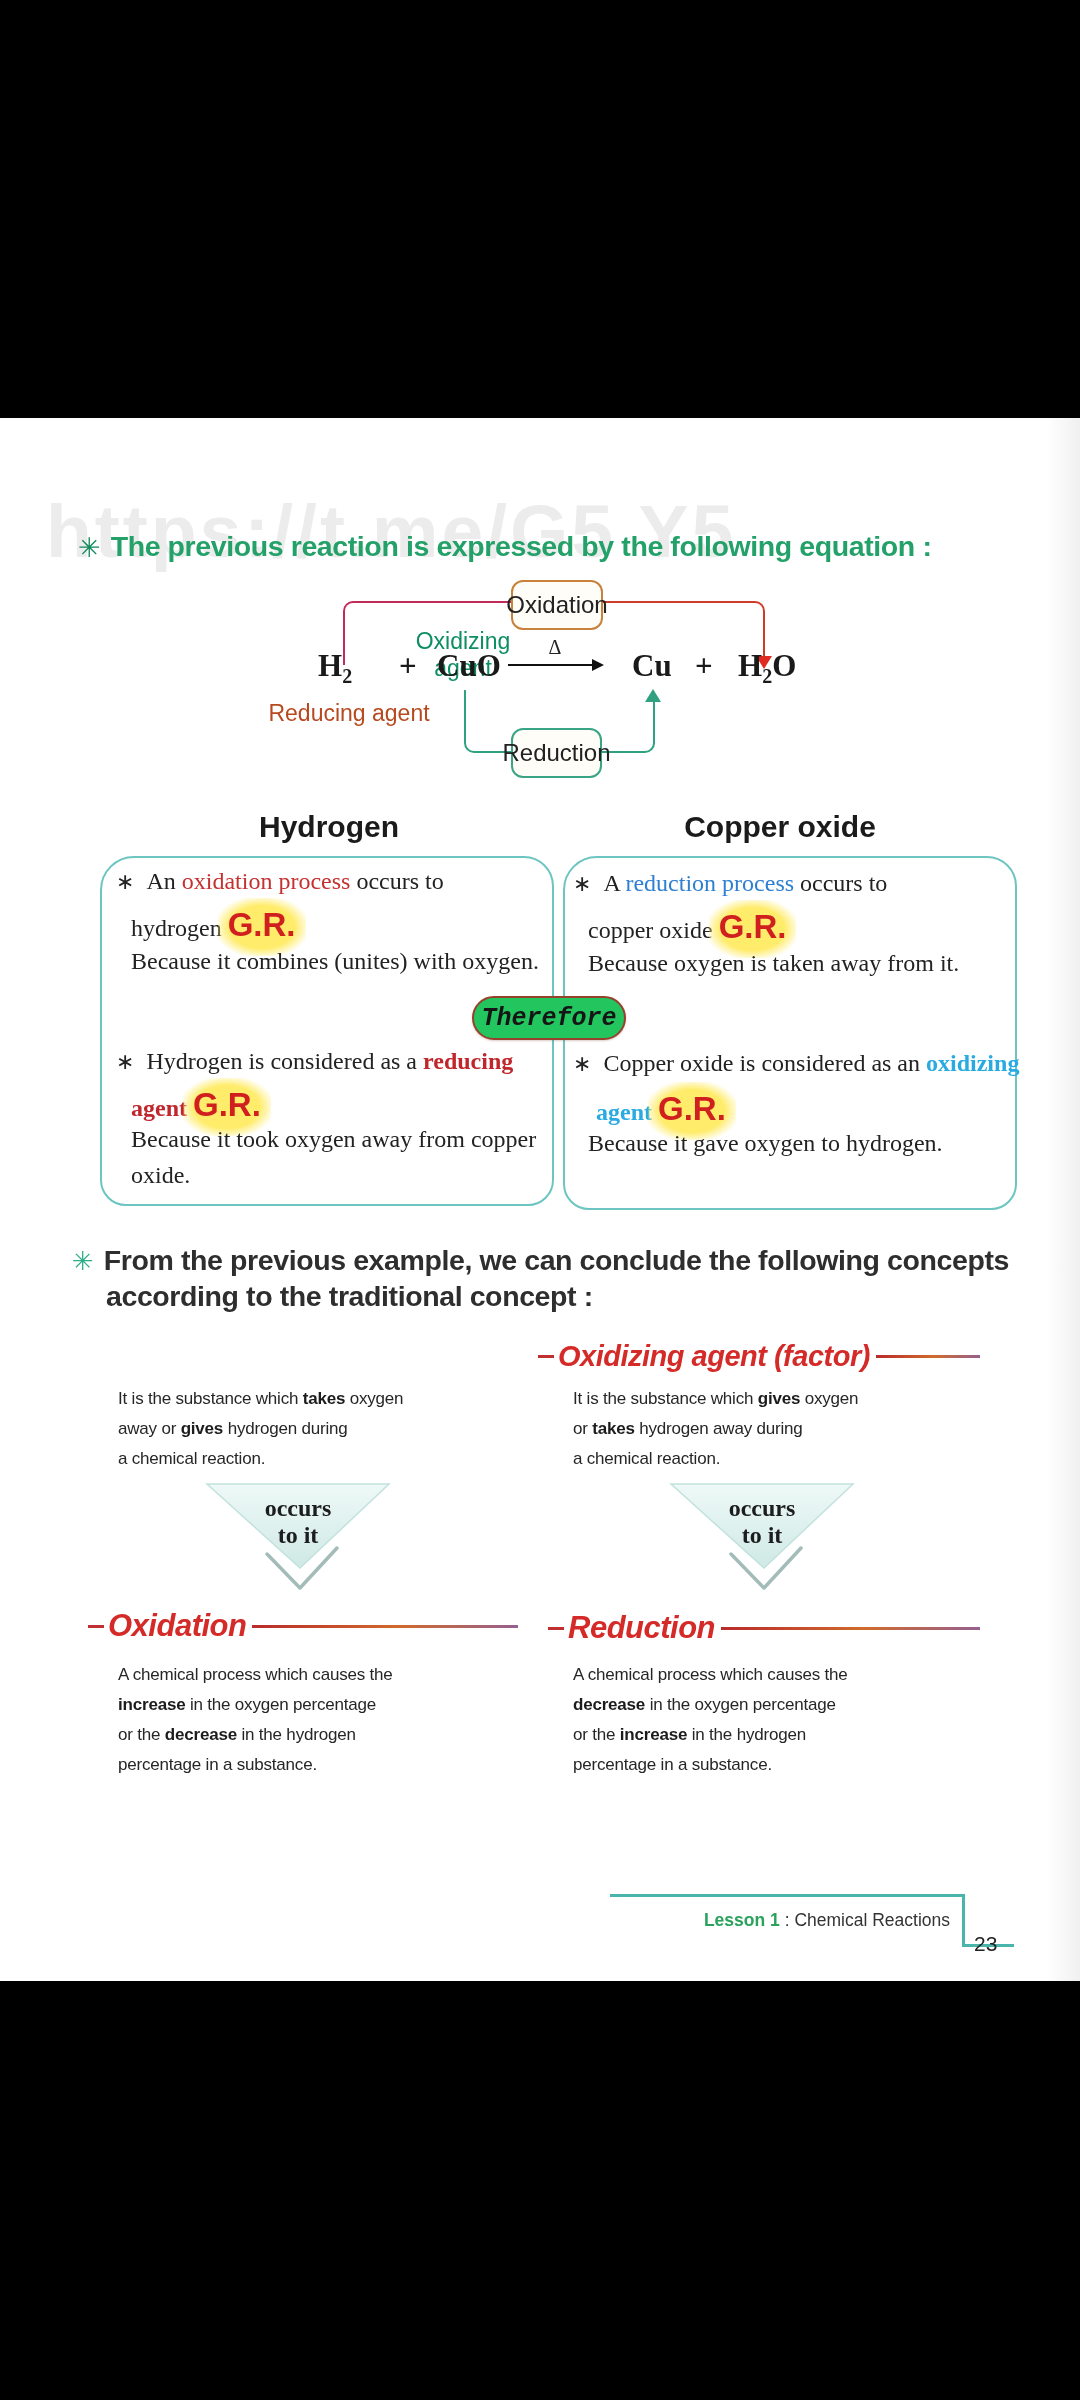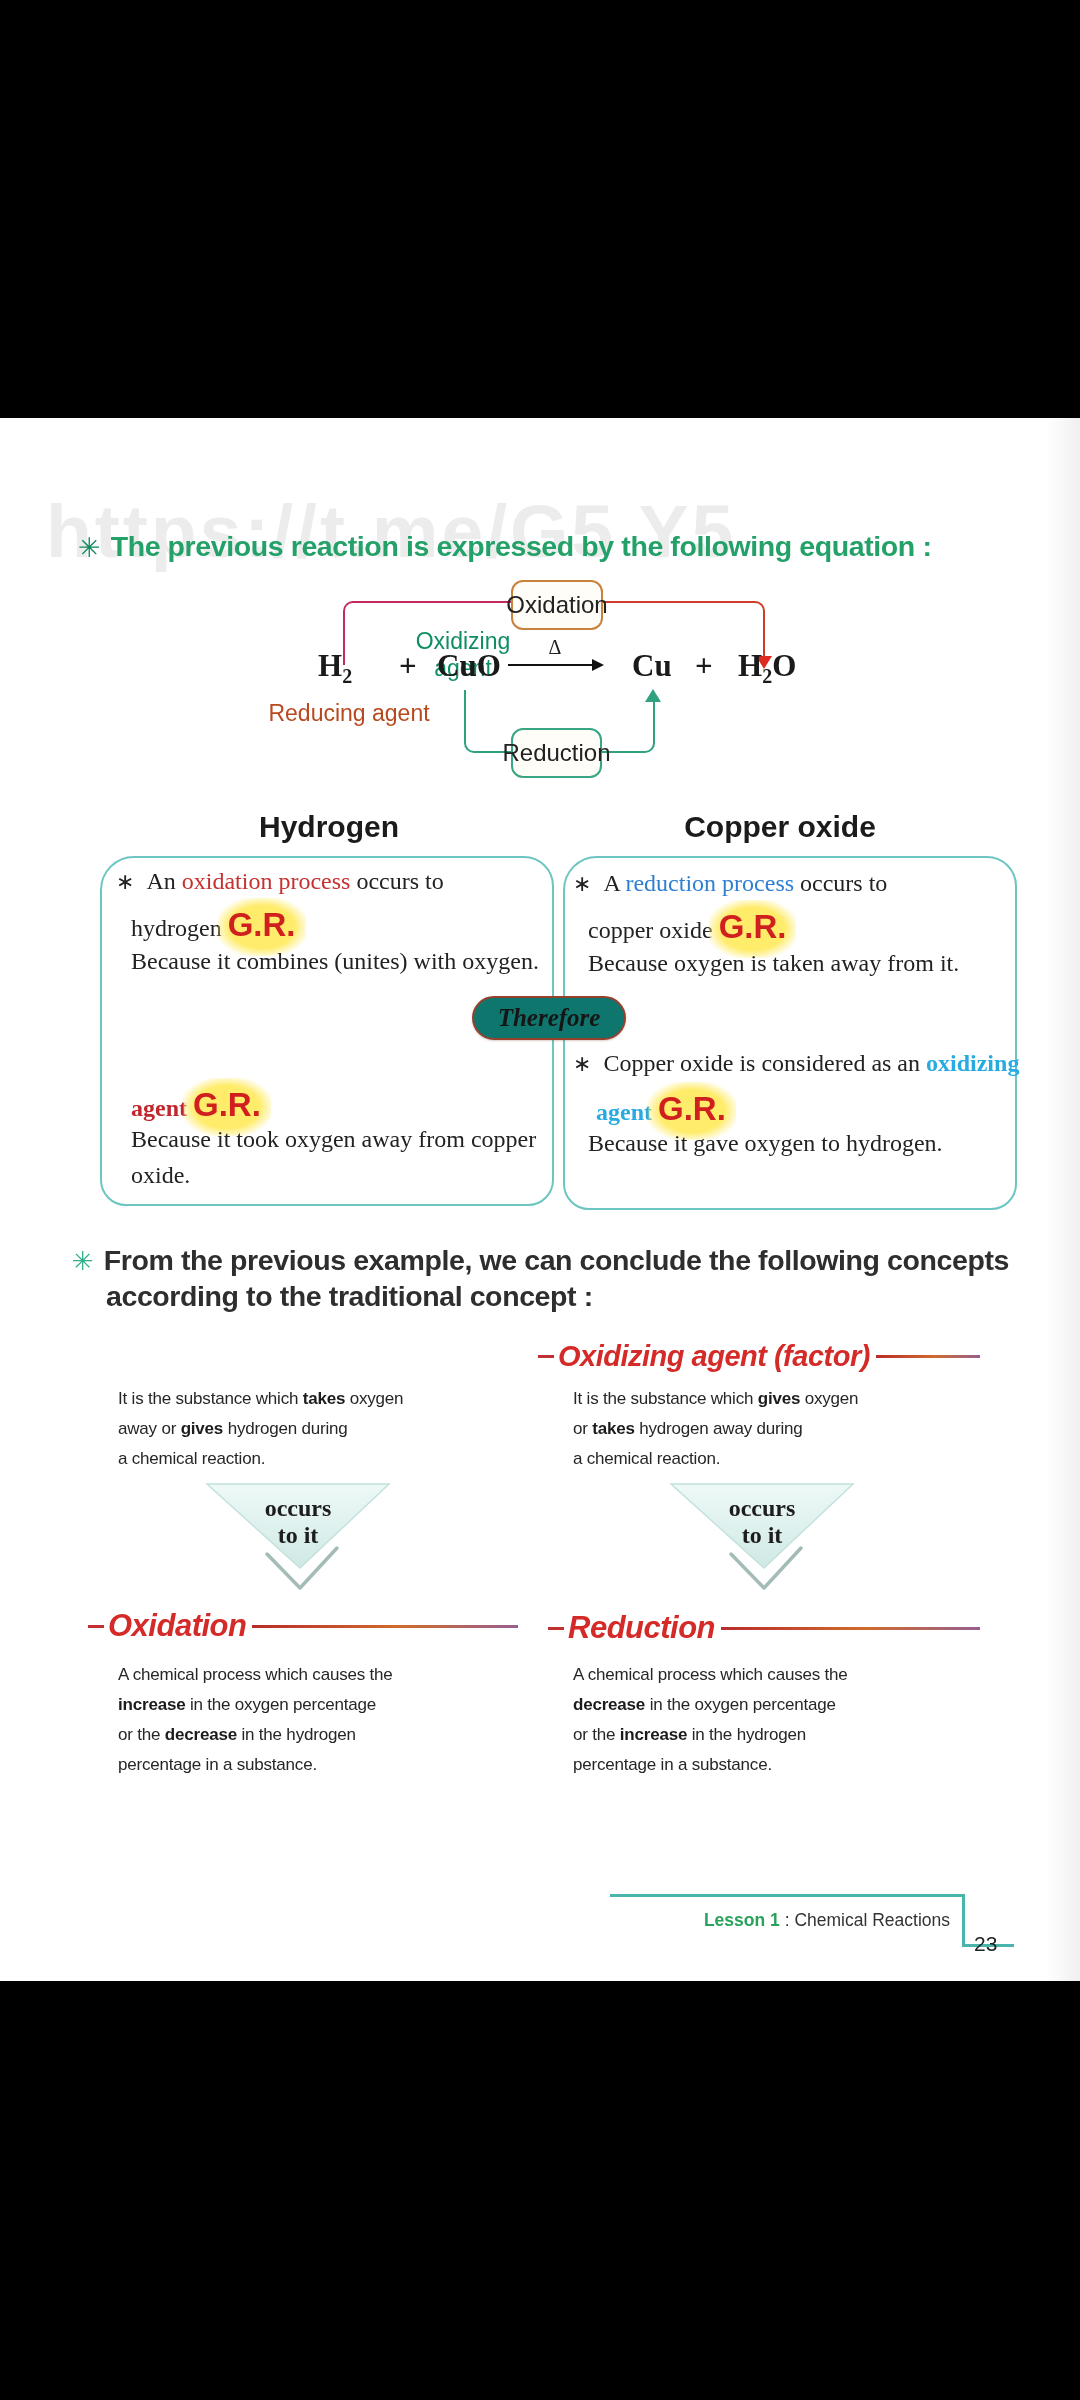--- a/index.html
+++ b/index.html
@@ -58,23 +58,23 @@
   .bodyline .bullet{font-family:"DejaVu Sans",sans-serif;font-size:22px;margin-right:12px;}
   .hl-red{color:#c53030;}
   .hl-blue{color:#2e7fd1;}
   .b-red{color:#c0272d;font-weight:bold;}
   .b-cyan{color:#29abe2;font-weight:bold;}
   .gr{position:relative;display:inline-block;font-family:"Liberation Sans",sans-serif;
       font-weight:bold;font-size:33px;color:#d01f1f;z-index:0;}
   .gr::before{content:"";position:absolute;left:-10px;right:-10px;top:-8px;bottom:-12px;z-index:-1;
       background:radial-gradient(ellipse at center,#ffec6a 0%,#ffec6a 52%,rgba(255,236,106,0) 78%);}
   .therefore{left:472px;top:578px;width:150px;height:40px;border:2.5px solid #96402e;border-radius:22px;
-      background:#0f766e;display:flex;align-items:center;justify-content:center;z-index:3;
+      background:#22c55e;display:flex;align-items:center;justify-content:center;z-index:3;
       font-size:25px;font-weight:bold;font-style:italic;color:#151515;
-      box-shadow:0 1px 2px rgba(120,50,30,0.25);}
+      box-shadow:0 1px 2px rgba(120,50,30,0.25);font-family:Liberation Mono, monospace;}
 
   
   .h2row{left:72px;display:flex;align-items:flex-start;white-space:nowrap;}
   .h2row .star{font-family:"DejaVu Sans",sans-serif;color:#2fae88;font-size:26px;margin-right:10px;margin-top:2px;}
   .h2row .txt{font-size:28.5px;font-weight:bold;color:#2e2e2e;letter-spacing:-0.4px;}
 
   
   .concept-head{display:flex;align-items:center;}
   .concept-head .dash{width:16px;height:3px;background:#c13030;margin-right:4px;flex:0 0 auto;}
   .concept-head .title{font-style:italic;font-weight:bold;color:#d42a28;letter-spacing:-0.5px;
@@ -158,20 +158,23 @@
     </div>
     <div class="abs serif bodyline" style="left:588px;top:490px;">
       <span>copper oxide </span><span class="gr">G.R.</span>
     </div>
     <div class="abs serif bodyline" style="left:588px;top:532px;">Because oxygen is taken away from it.</div>
 
     <div class="abs therefore serif">
       <span>Therefore</span>
     </div>
 
+    <div class="abs serif bodyline" style="left:116px;top:630px;">
+      <span class="bullet">∗</span><span>Hydrogen is considered as a </span><span class="b-red">reducing</span>
+    </div>
     <div class="abs serif bodyline" style="left:131px;top:668px;">
       <span class="b-red">agent </span><span class="gr">G.R.</span>
     </div>
     <div class="abs serif bodyline" style="left:131px;top:708px;">Because it took oxygen away from copper</div>
     <div class="abs serif bodyline" style="left:131px;top:744px;">oxide.</div>
 
     <div class="abs serif bodyline" style="left:573px;top:632px;">
       <span class="bullet">∗</span><span>Copper oxide is considered as an </span><span class="b-cyan">oxidizing</span>
     </div>
     <div class="abs serif bodyline" style="left:596px;top:672px;">

